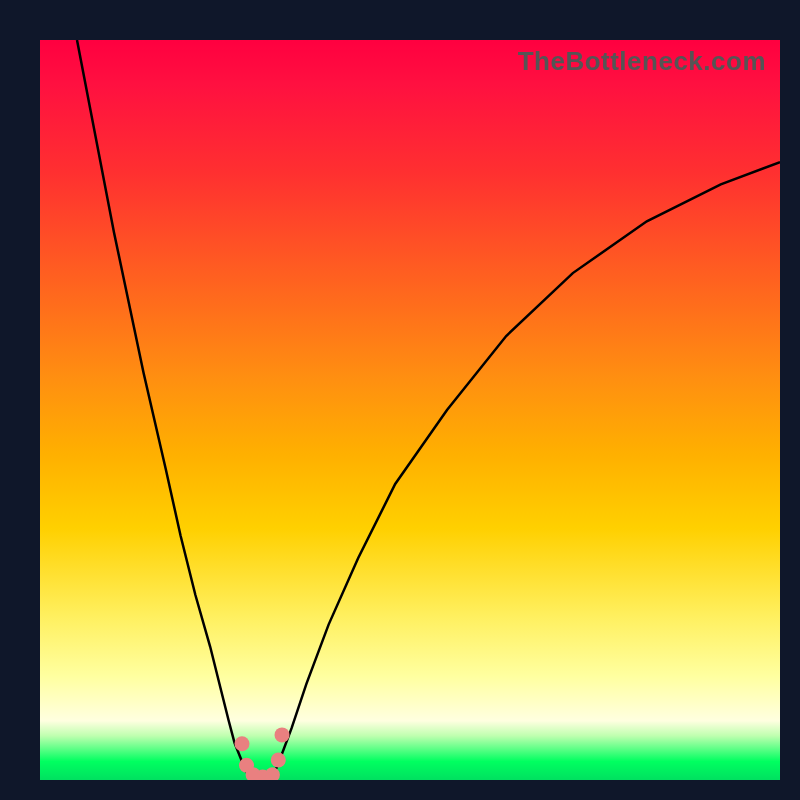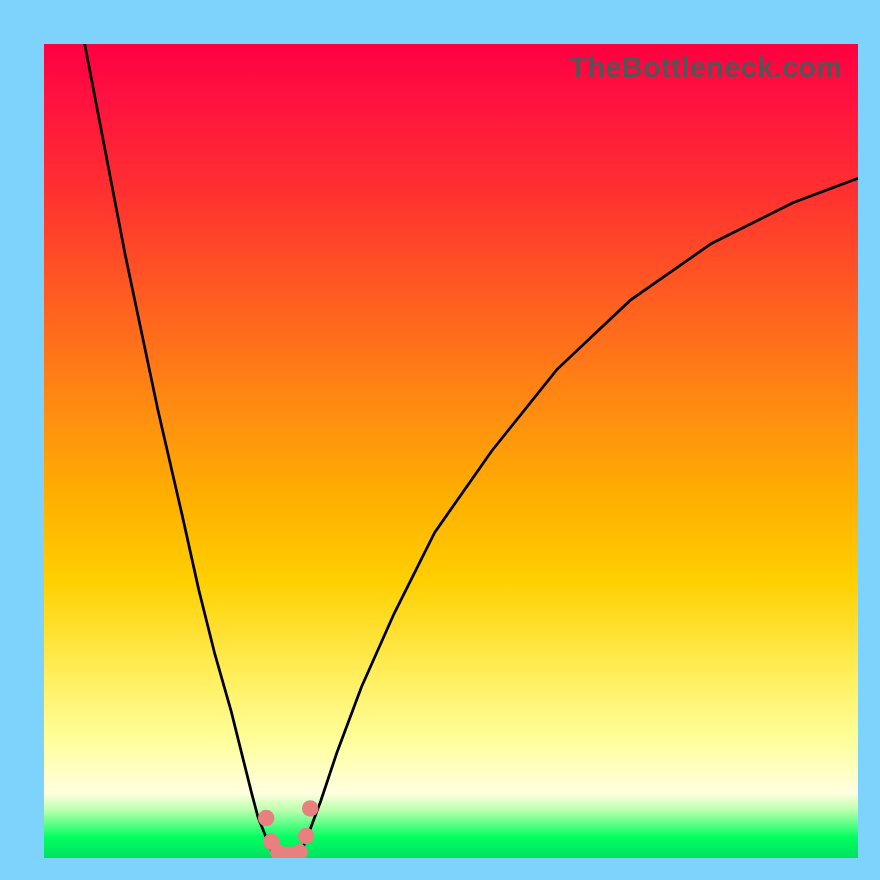--- a/index.html
+++ b/index.html
@@ -9,21 +9,21 @@
     height: 800px;
     background: #000;
     overflow: hidden;
   }
   .frame {
     position: absolute;
     left: 0;
     top: 0;
     width: 800px;
     height: 800px;
-    background: #7dd3fc;
+    background: #0f172a;
   }
   .plot-area {
     position: absolute;
     left: 40px;
     top: 40px;
     width: 740px;
     height: 740px;
     background: linear-gradient(to bottom,
       #ff0040 0%,
       #ff1040 6%,

